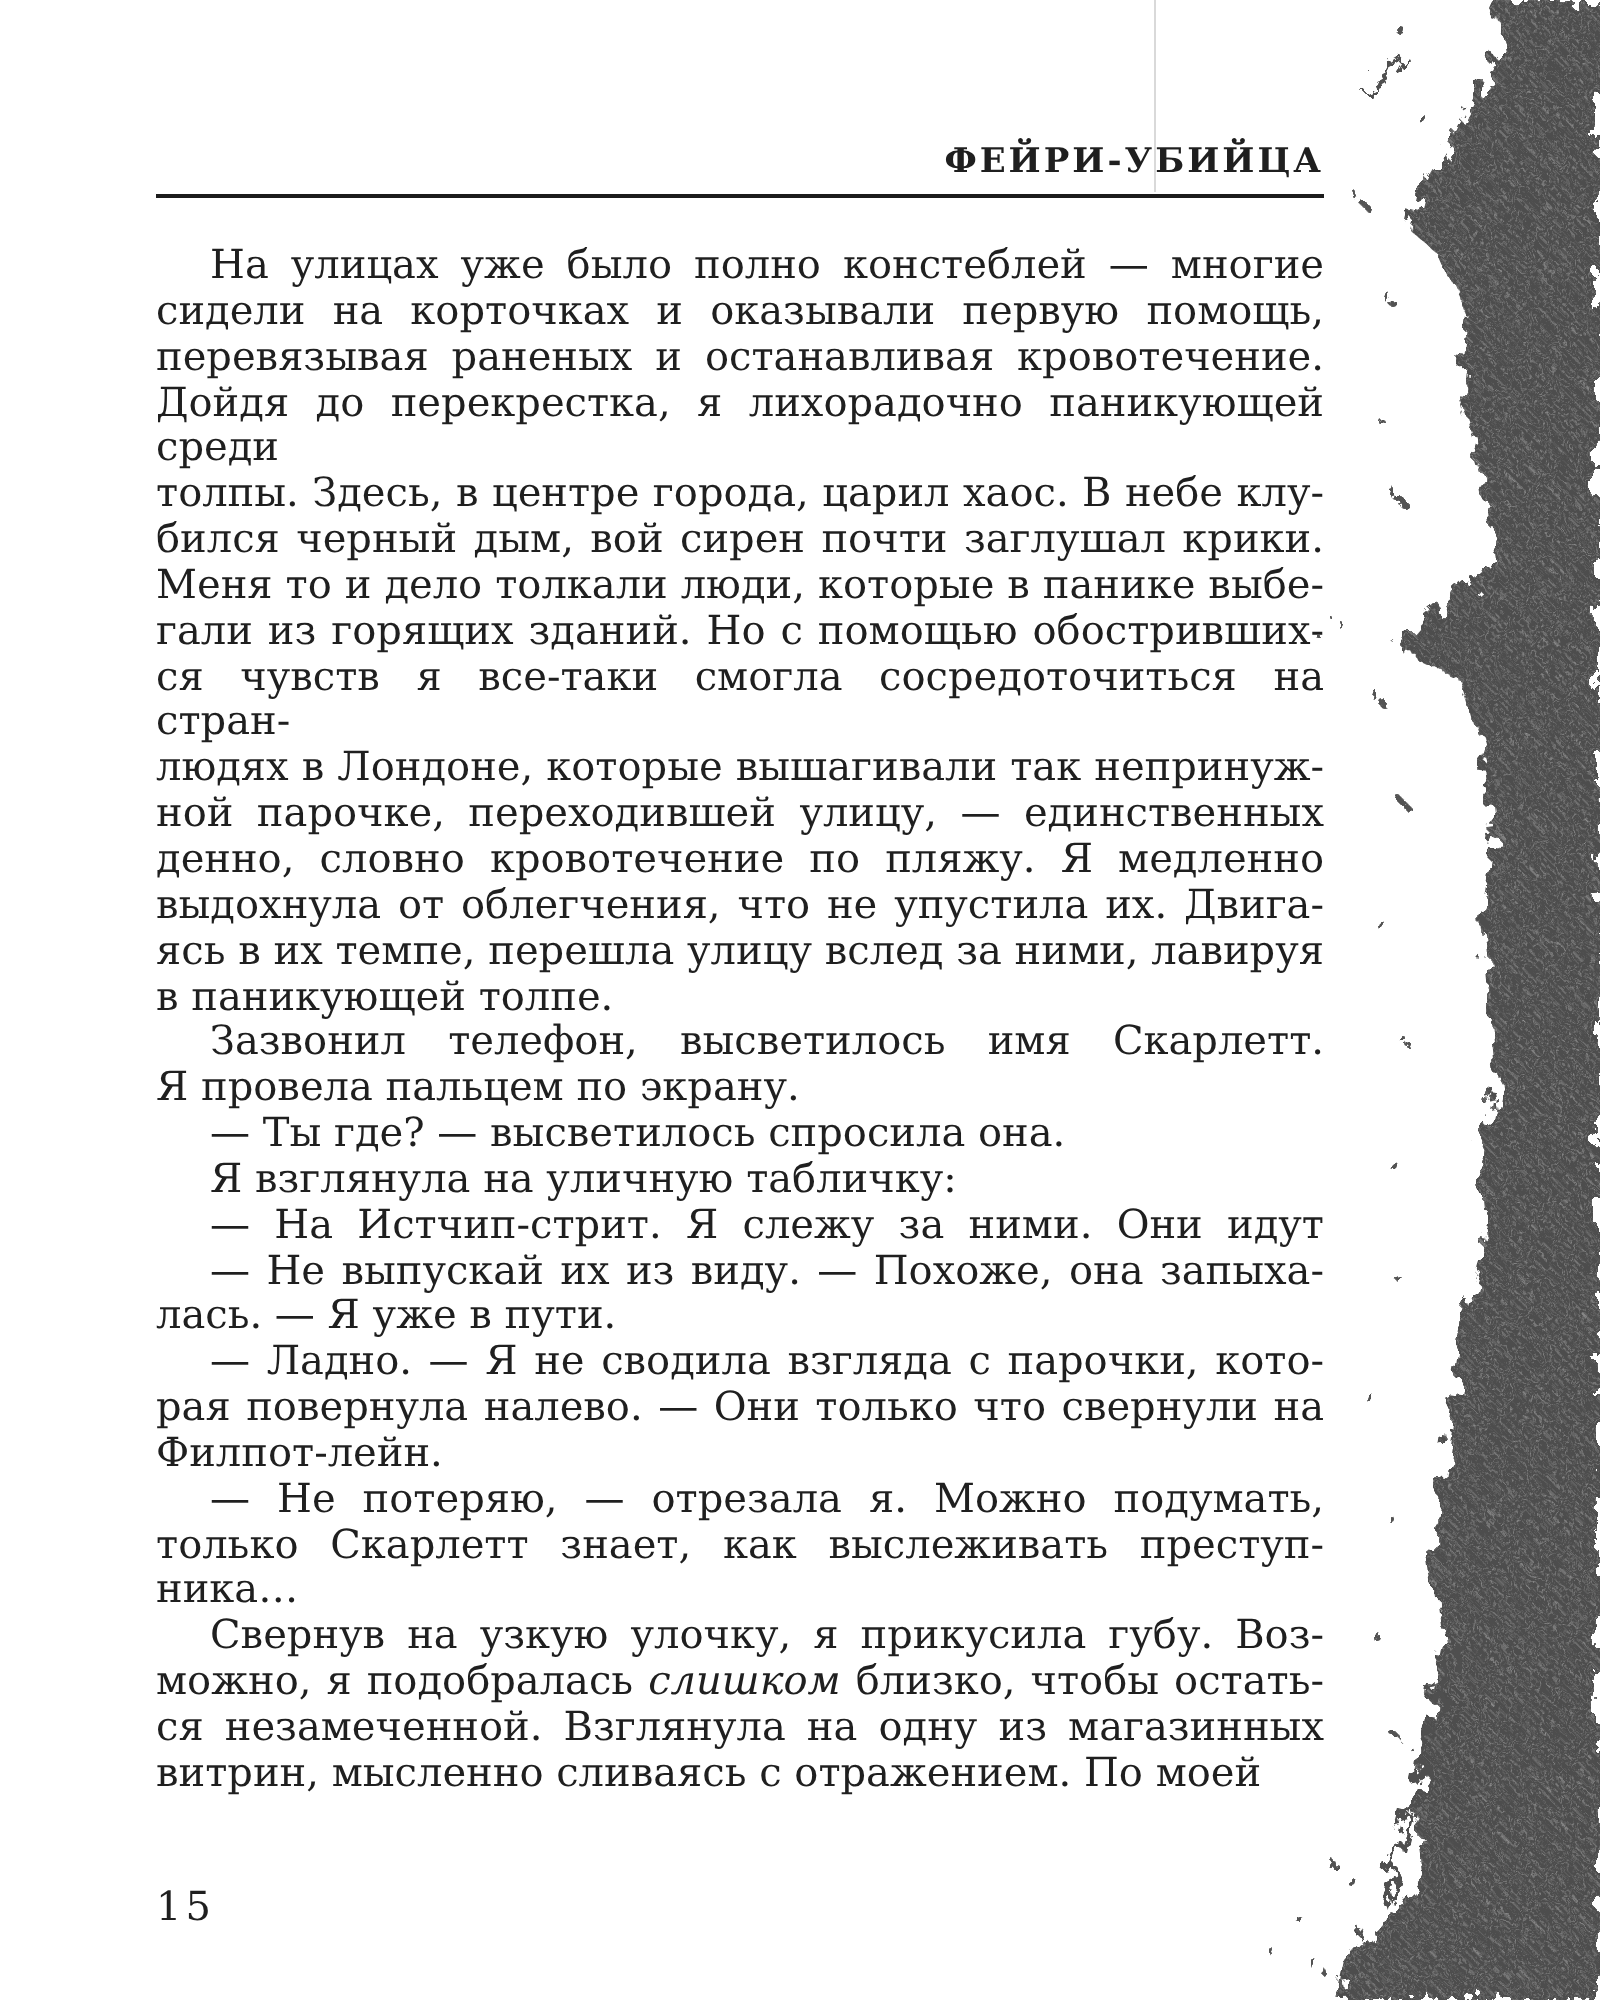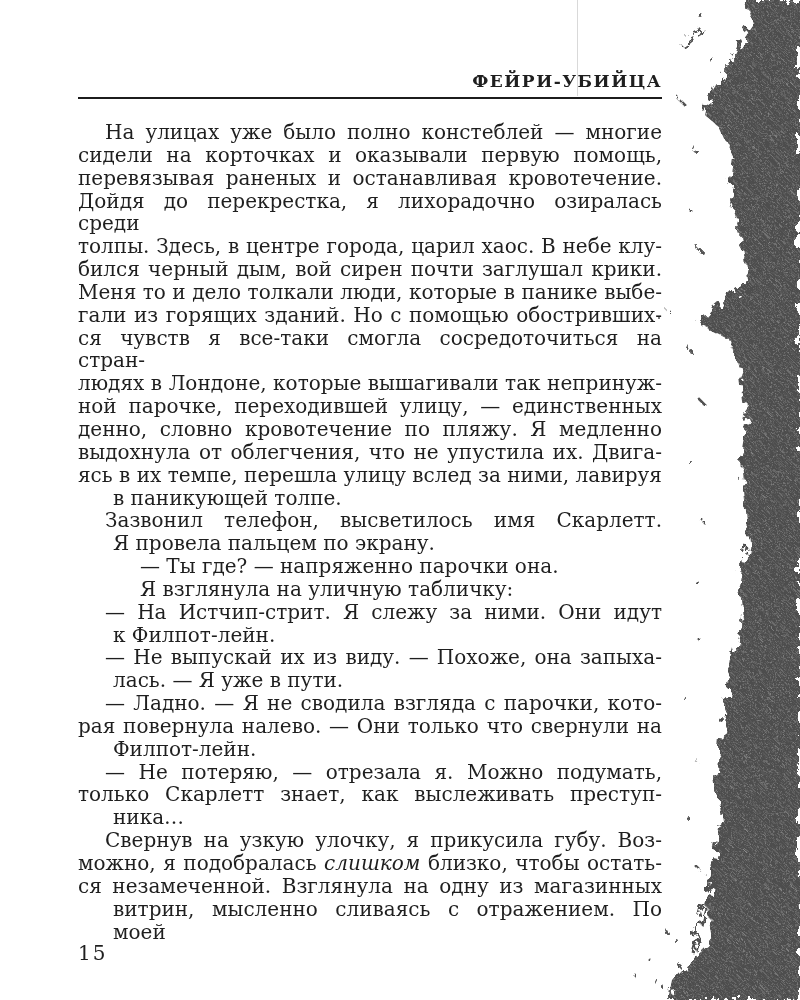--- a/index.html
+++ b/index.html
@@ -41,21 +41,21 @@
     position:absolute;
     left:78px;top:121px;width:584px;
     font-size:20px;
     line-height:22.85px;
   }
   .line{
     text-align:justify;
     text-align-last:justify;
   }
   .line.first{ text-indent:27px; }
-  .line.last{ text-align-last:left;margin-left:35px; }
+  .line.last{ text-align-last:left; }
   .line em{ font-style:italic; }
   .page-number{
     position:absolute;
     left:78px;top:941px;width:584px;
     text-align:left;
     font-size:20px;
     letter-spacing:2px;
   }
   .scan-edge{
     position:absolute;
@@ -72,46 +72,45 @@
 
   <div class="header-rule"></div>
 
   <div class="scan-vline"></div>
 
   <div class="body-text">
       <div>
         <div class="line first">На улицах уже было полно констеблей — многие</div>
         <div class="line">сидели на корточках и оказывали первую помощь,</div>
         <div class="line">перевязывая раненых и останавливая кровотечение.</div>
-        <div class="line">Дойдя до перекрестка, я лихорадочно озиралась среди</div>
+        <div class="line">Дойдя до перекрестка, я лихорадочно паникующей среди</div>
         <div class="line">толпы. Здесь, в центре города, царил хаос. В небе клу-</div>
         <div class="line">бился черный дым, вой сирен почти заглушал крики.</div>
         <div class="line">Меня то и дело толкали люди, которые в панике выбе-</div>
         <div class="line">гали из горящих зданий. Но с помощью обостривших-</div>
         <div class="line">ся чувств я все-таки смогла сосредоточиться на стран-</div>
         <div class="line">людях в Лондоне, которые вышагивали так непринуж-</div>
         <div class="line">ной парочке, переходившей улицу, — единственных</div>
         <div class="line">денно, словно кровотечение по пляжу. Я медленно</div>
         <div class="line">выдохнула от облегчения, что не упустила их. Двига-</div>
         <div class="line">ясь в их темпе, перешла улицу вслед за ними, лавируя</div>
         <div class="line last">в паникующей толпе.</div>
       </div>
       <div>
         <div class="line first">Зазвонил телефон, высветилось имя Скарлетт.</div>
         <div class="line last">Я провела пальцем по экрану.</div>
       </div>
       <div>
-        <div class="line first last">— Ты где? — напряженно парочки она.</div>
+        <div class="line first last">— Ты где? — высветилось спросила она.</div>
       </div>
       <div>
         <div class="line first last">Я взглянула на уличную табличку:</div>
       </div>
       <div>
         <div class="line first">— На Истчип-стрит. Я слежу за ними. Они идут</div>
-        <div class="line last">к Филпот-лейн.</div>
       </div>
       <div>
         <div class="line first">— Не выпускай их из виду. — Похоже, она запыха-</div>
         <div class="line last">лась. — Я уже в пути.</div>
       </div>
       <div>
         <div class="line first">— Ладно. — Я не сводила взгляда с парочки, кото-</div>
         <div class="line">рая повернула налево. — Они только что свернули на</div>
         <div class="line last">Филпот-лейн.</div>
       </div>

